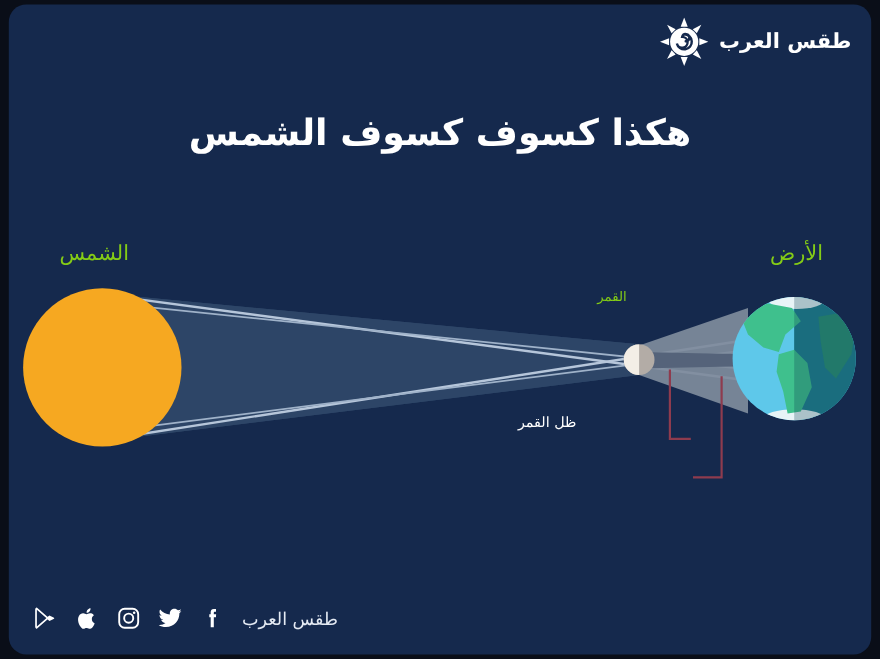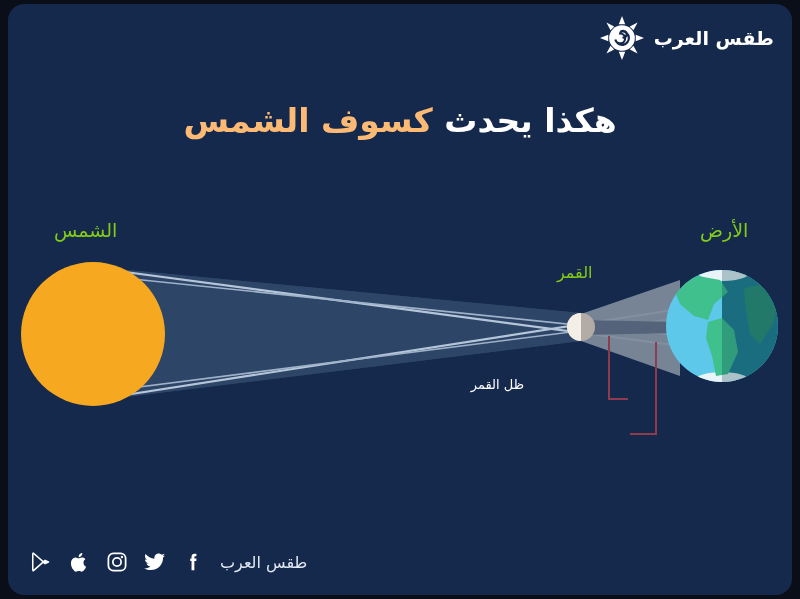--- a/index.html
+++ b/index.html
@@ -38,32 +38,32 @@
 
   
   #page-title {
     position: absolute; left: 0; right: 0; top: 97px;
     text-align: center;
     direction: rtl;
     font-size: 33px; font-weight: bold;
     color: #ffffff;
     letter-spacing: .3px;
   }
-  #page-title .hl { color: #fdba74; }
+  #page-title .hl { color: #ffffff; }
 
   
   .scene-label {
     position: absolute;
     color: #84cc16;
     font-size: 19px;
     direction: rtl;
     white-space: nowrap;
   }
   #label-sun   { left: 46px;  top: 215px; }
-  #label-moon  { left: 549px; top: 259px; font-size: 16px; }
+  #label-moon  { left: 535px; top: 259px; font-size: 12px; }
   #label-earth { left: 692px; top: 215px; }
 
   .callout-label {
     position: absolute;
     color: #ffffff;
     font-size: 13px;
     direction: rtl;
     text-align: right;
     white-space: nowrap;
   }
@@ -152,21 +152,21 @@
         <polygon points="41,7 36.5,15.5 32.5,11.5"></polygon>
         <polygon points="7,41 11.5,32.5 15.5,36.5"></polygon>
         <polygon points="41,41 32.5,36.5 36.5,32.5"></polygon>
         <circle cx="24" cy="24" r="14"></circle>
       </g>
       <path d="M24,16.5 a7.5,7.5 0 1,1 -7.3,9.2 a5.4,5.4 0 1,0 5.3,-6.6 a3.6,3.6 0 1,1 3.5,4.4" fill="none" stroke="#15294d" stroke-width="2.4" stroke-linecap="round"></path>
     </svg>
   </div>
 
   <div id="page-title">
-    <span>هكذا يحدث</span>
+    <span>هكذا كسوف</span>
     <span class="hl">كسوف الشمس</span>
   </div>
 
   <div class="scene-label" id="label-sun">الشمس</div>
   <div class="scene-label" id="label-moon">القمر</div>
   <div class="scene-label" id="label-earth">الأرض</div>
 
   <div class="callout-label" id="label-umbra">ظل القمر</div>
 
   <div id="footer-bar">

